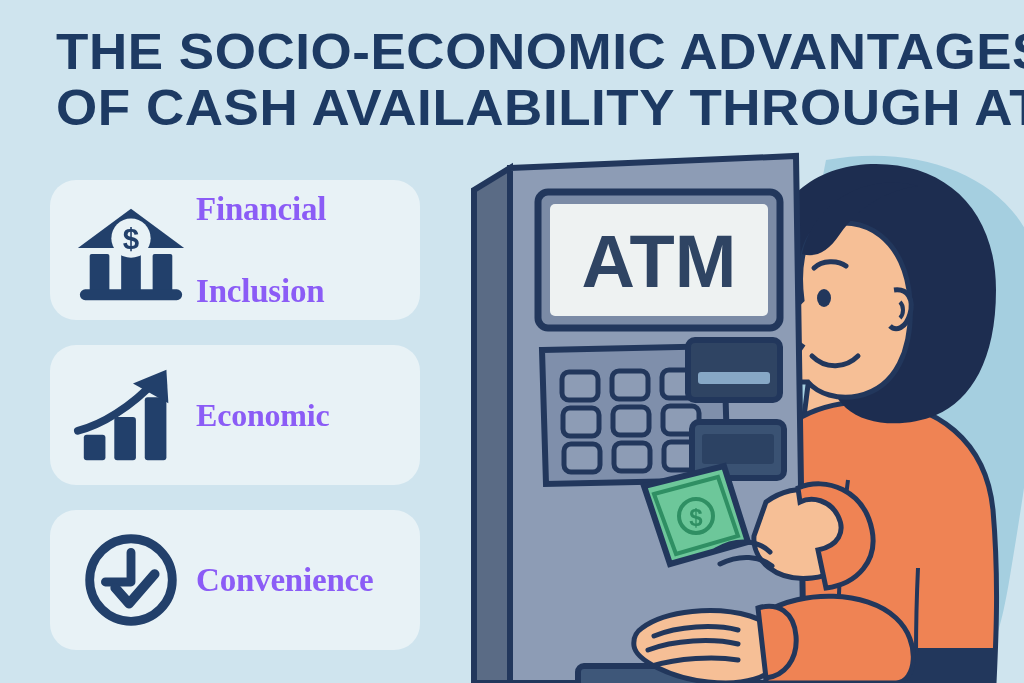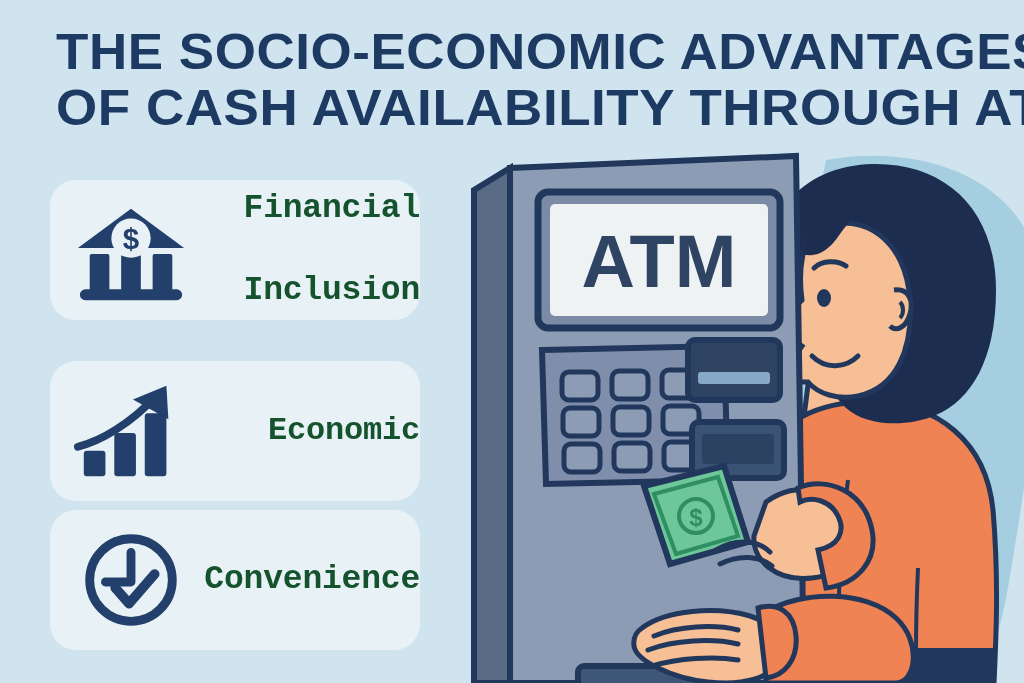--- a/index.html
+++ b/index.html
@@ -44,48 +44,47 @@
   .card {
     position: absolute;
     left: 50px;
     width: 370px;
     height: 140px;
     background: #e8f2f6;
     border-radius: 26px;
     box-sizing: border-box;
   }
   #card-0 { top: 180px; }
-  #card-1 { top: 361px; border-radius: 26px; }
+  #card-1 { top: 345px; border-radius: 26px; }
   #card-2 { top: 510px; }
 
   .card-inner {
     position: absolute;
     inset: 0;
     display: flex;
     align-items: center;
     padding-left: 22px;
   }
   .card-icon {
     flex: 0 0 auto;
     width: 118px;
     height: 104px;
     display: flex;
     align-items: center;
     justify-content: center;
   }
   .card-label {
     flex: 1 1 auto;
-    font-family: Liberation Mono, monospace;
+    font-family: Liberation Serif, serif;
     font-weight: bold;
     font-size: 33px;
     line-height: 40px;
-    color: #14532d;
+    color: #8b5cf6;
     padding-left: 6px;
     letter-spacing: -0.2px;
-    text-align: right;
   }
   #card-1 .card-label {
     font-size: 32px;
     white-space: nowrap;
     overflow: visible;
   }
   #card-2 .card-label {
     font-size: 33px;
     white-space: nowrap;
   }

